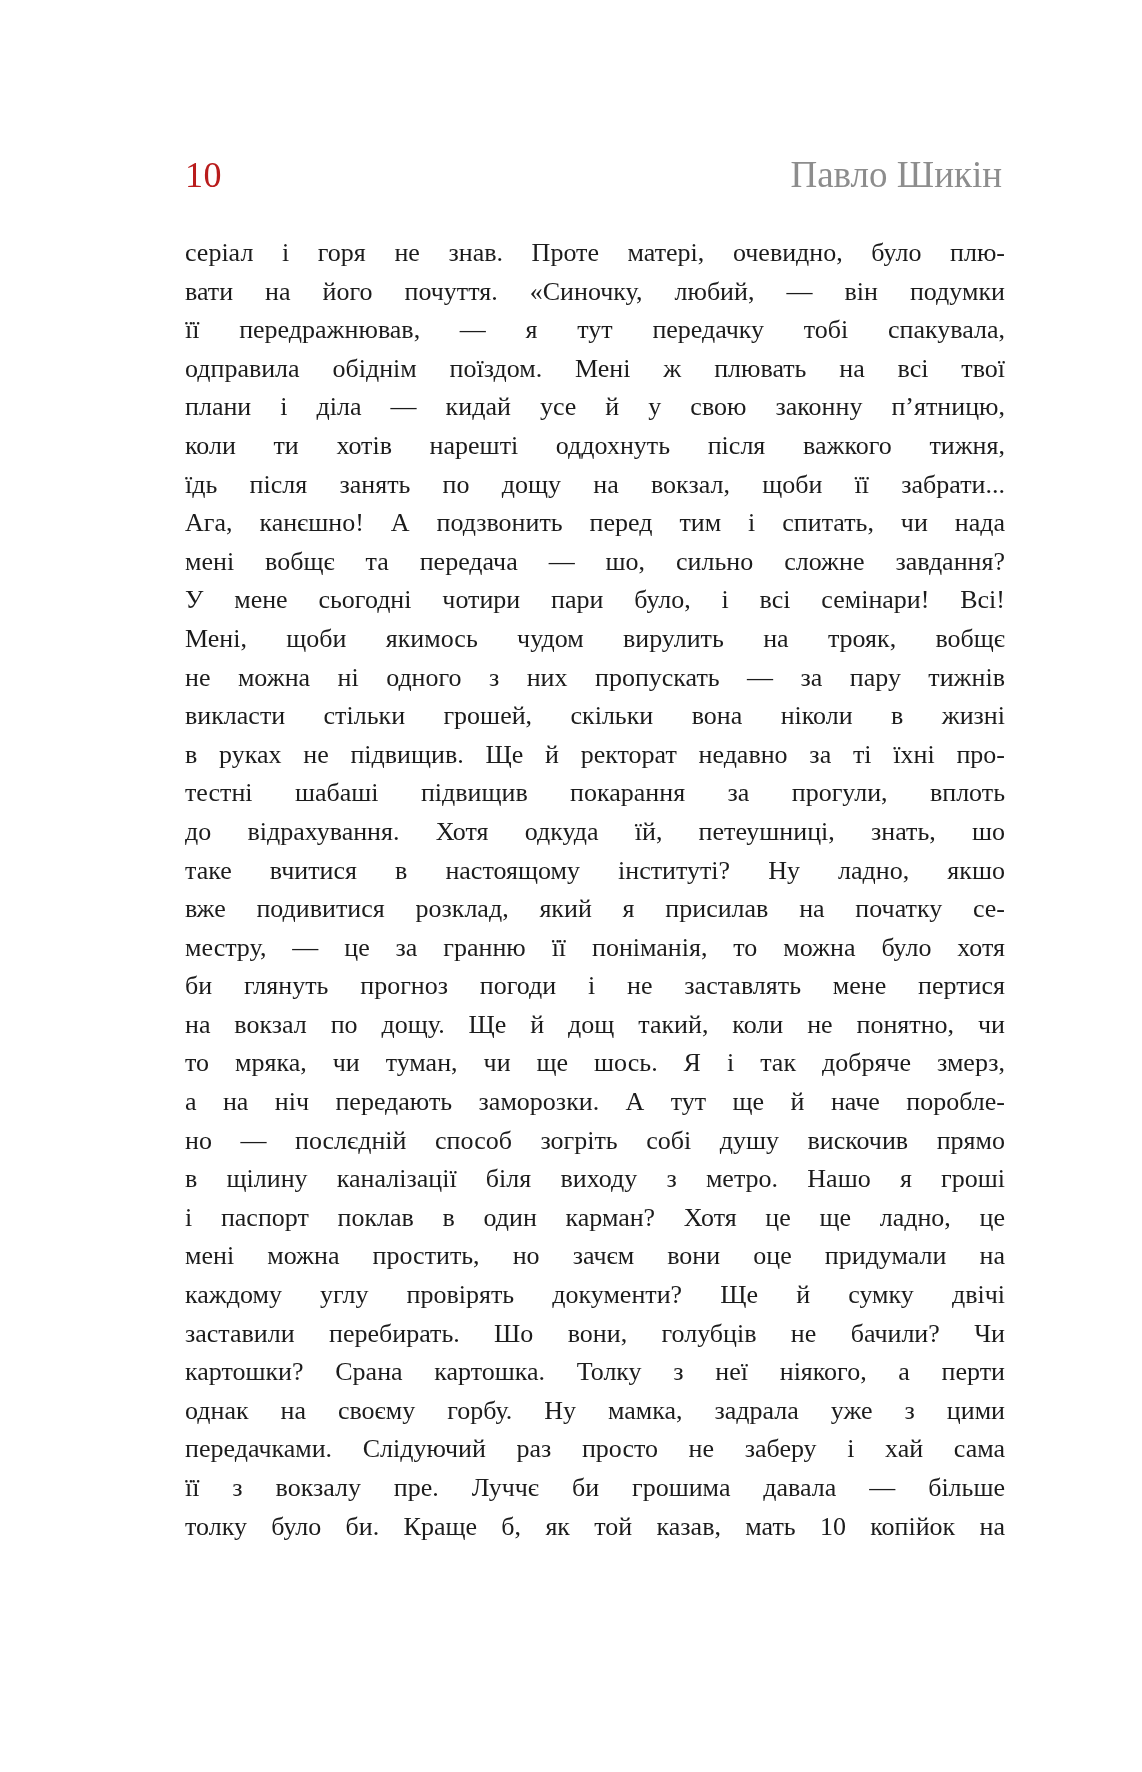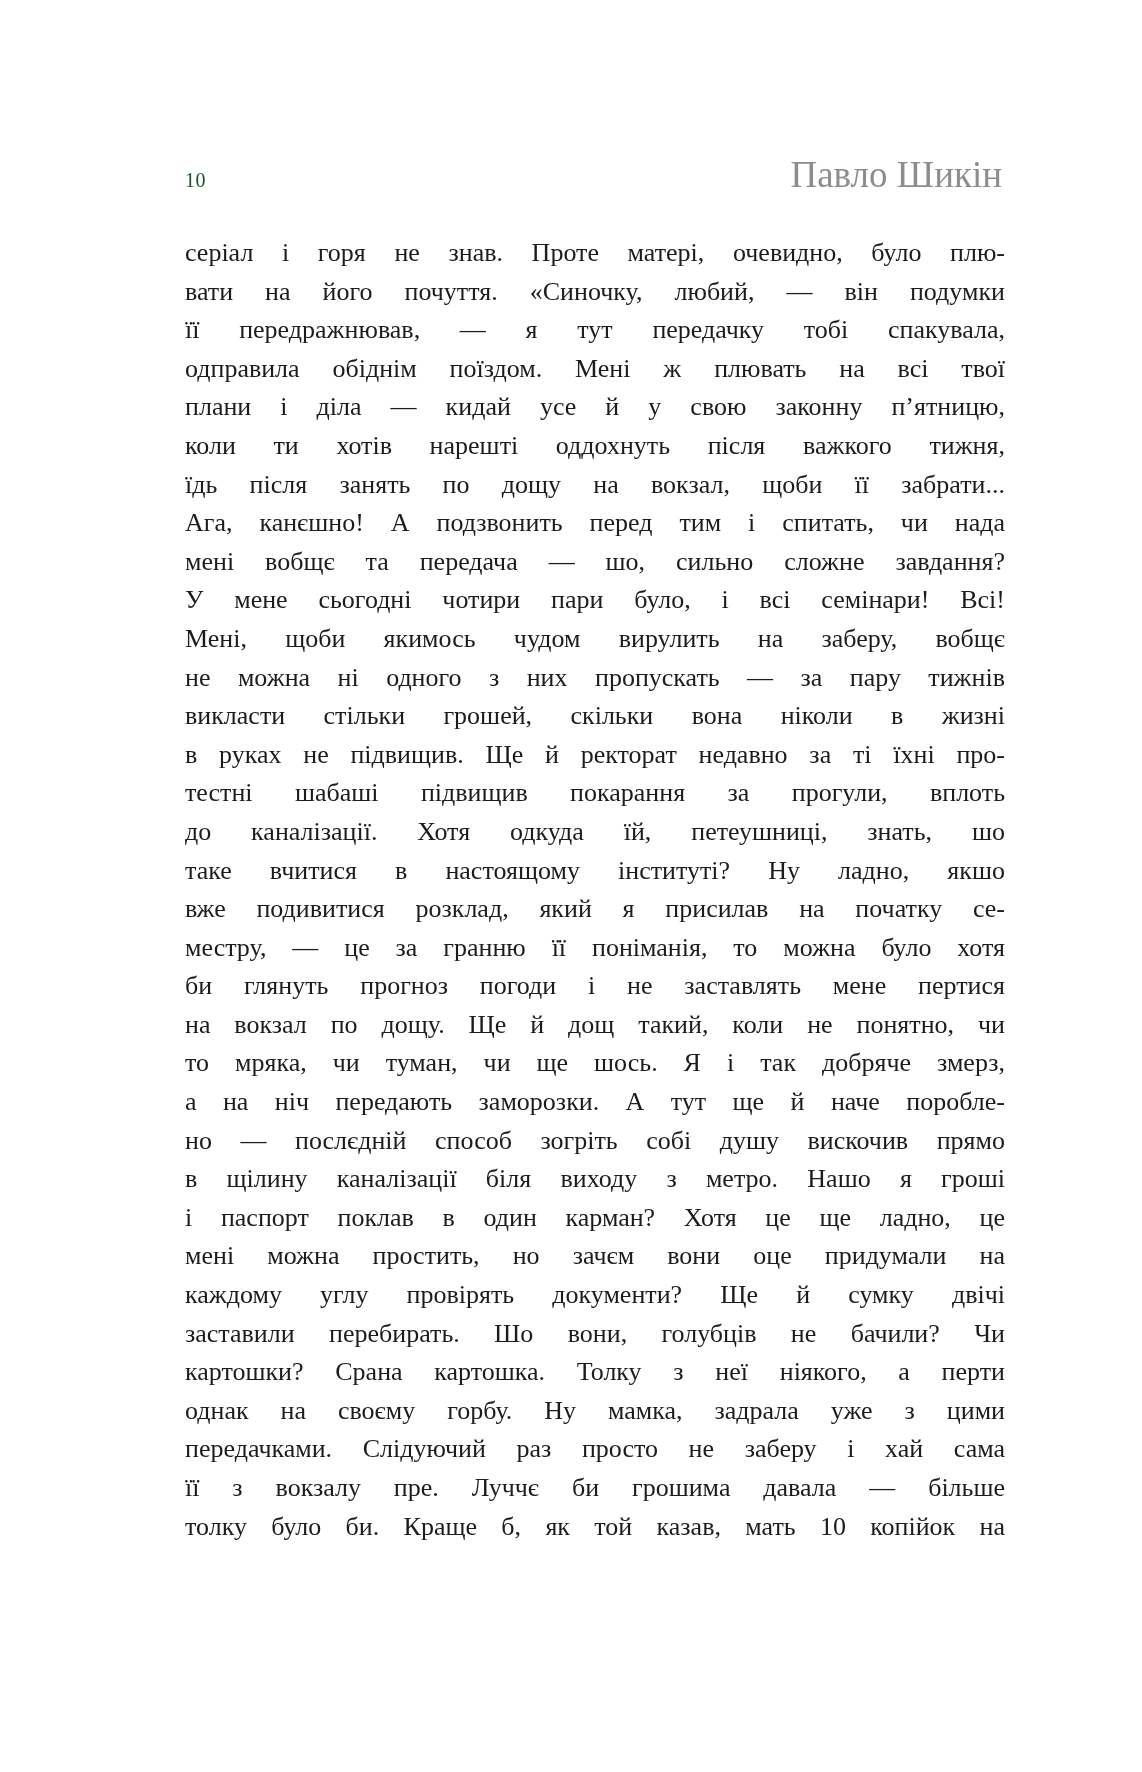--- a/index.html
+++ b/index.html
@@ -19,22 +19,22 @@
   .running-head {
     position: absolute;
     top: 153px;
     left: 185px;
     right: 140px;
     display: flex;
     justify-content: space-between;
     align-items: baseline;
   }
   .folio {
-    font-size: 20px;
-    color: #14532d;
+    font-size: 36px;
+    color: #b91c1c;
     letter-spacing: 0.5px;
   }
   .author {
     font-size: 37px;
     color: #8d8d8d;
   }
   .body-text {
     position: absolute;
     top: 234px;
     left: 185px;
@@ -65,26 +65,26 @@
       <div class="text-line">серіал і горя не знав. Проте матері, очевидно, було плю-</div>
       <div class="text-line">вати на його почуття. «Синочку, любий, — він подумки</div>
       <div class="text-line">її передражнював, — я тут передачку тобі спакувала,</div>
       <div class="text-line">одправила обіднім поїздом. Мені ж плювать на всі твої</div>
       <div class="text-line">плани і діла — кидай усе й у свою законну п’ятницю,</div>
       <div class="text-line">коли ти хотів нарешті оддохнуть після важкого тижня,</div>
       <div class="text-line">їдь після занять по дощу на вокзал, щоби її забрати...</div>
       <div class="text-line">Ага, канєшно! А подзвонить перед тим і спитать, чи нада</div>
       <div class="text-line">мені вобщє та передача — шо, сильно сложне завдання?</div>
       <div class="text-line">У мене сьогодні чотири пари було, і всі семінари! Всі!</div>
-      <div class="text-line">Мені, щоби якимось чудом вирулить на заберу, вобщє</div>
+      <div class="text-line">Мені, щоби якимось чудом вирулить на трояк, вобщє</div>
       <div class="text-line">не можна ні одного з них пропускать — за пару тижнів</div>
       <div class="text-line">викласти стільки грошей, скільки вона ніколи в жизні</div>
       <div class="text-line">в руках не підвищив. Ще й ректорат недавно за ті їхні про-</div>
       <div class="text-line">тестні шабаші підвищив покарання за прогули, вплоть</div>
-      <div class="text-line">до каналізації. Хотя одкуда їй, петеушниці, знать, шо</div>
+      <div class="text-line">до відрахування. Хотя одкуда їй, петеушниці, знать, шо</div>
       <div class="text-line">таке вчитися в настоящому інституті? Ну ладно, якшо</div>
       <div class="text-line">вже подивитися розклад, який я присилав на початку се-</div>
       <div class="text-line">местру, — це за гранню її поніманія, то можна було хотя</div>
       <div class="text-line">би глянуть прогноз погоди і не заставлять мене пертися</div>
       <div class="text-line">на вокзал по дощу. Ще й дощ такий, коли не понятно, чи</div>
       <div class="text-line">то мряка, чи туман, чи ще шось. Я і так добряче змерз,</div>
       <div class="text-line">а на ніч передають заморозки. А тут ще й наче поробле-</div>
       <div class="text-line">но — послєдній способ зогріть собі душу вискочив прямо</div>
       <div class="text-line">в щілину каналізації біля виходу з метро. Нашо я гроші</div>
       <div class="text-line">і паспорт поклав в один карман? Хотя це ще ладно, це</div>

